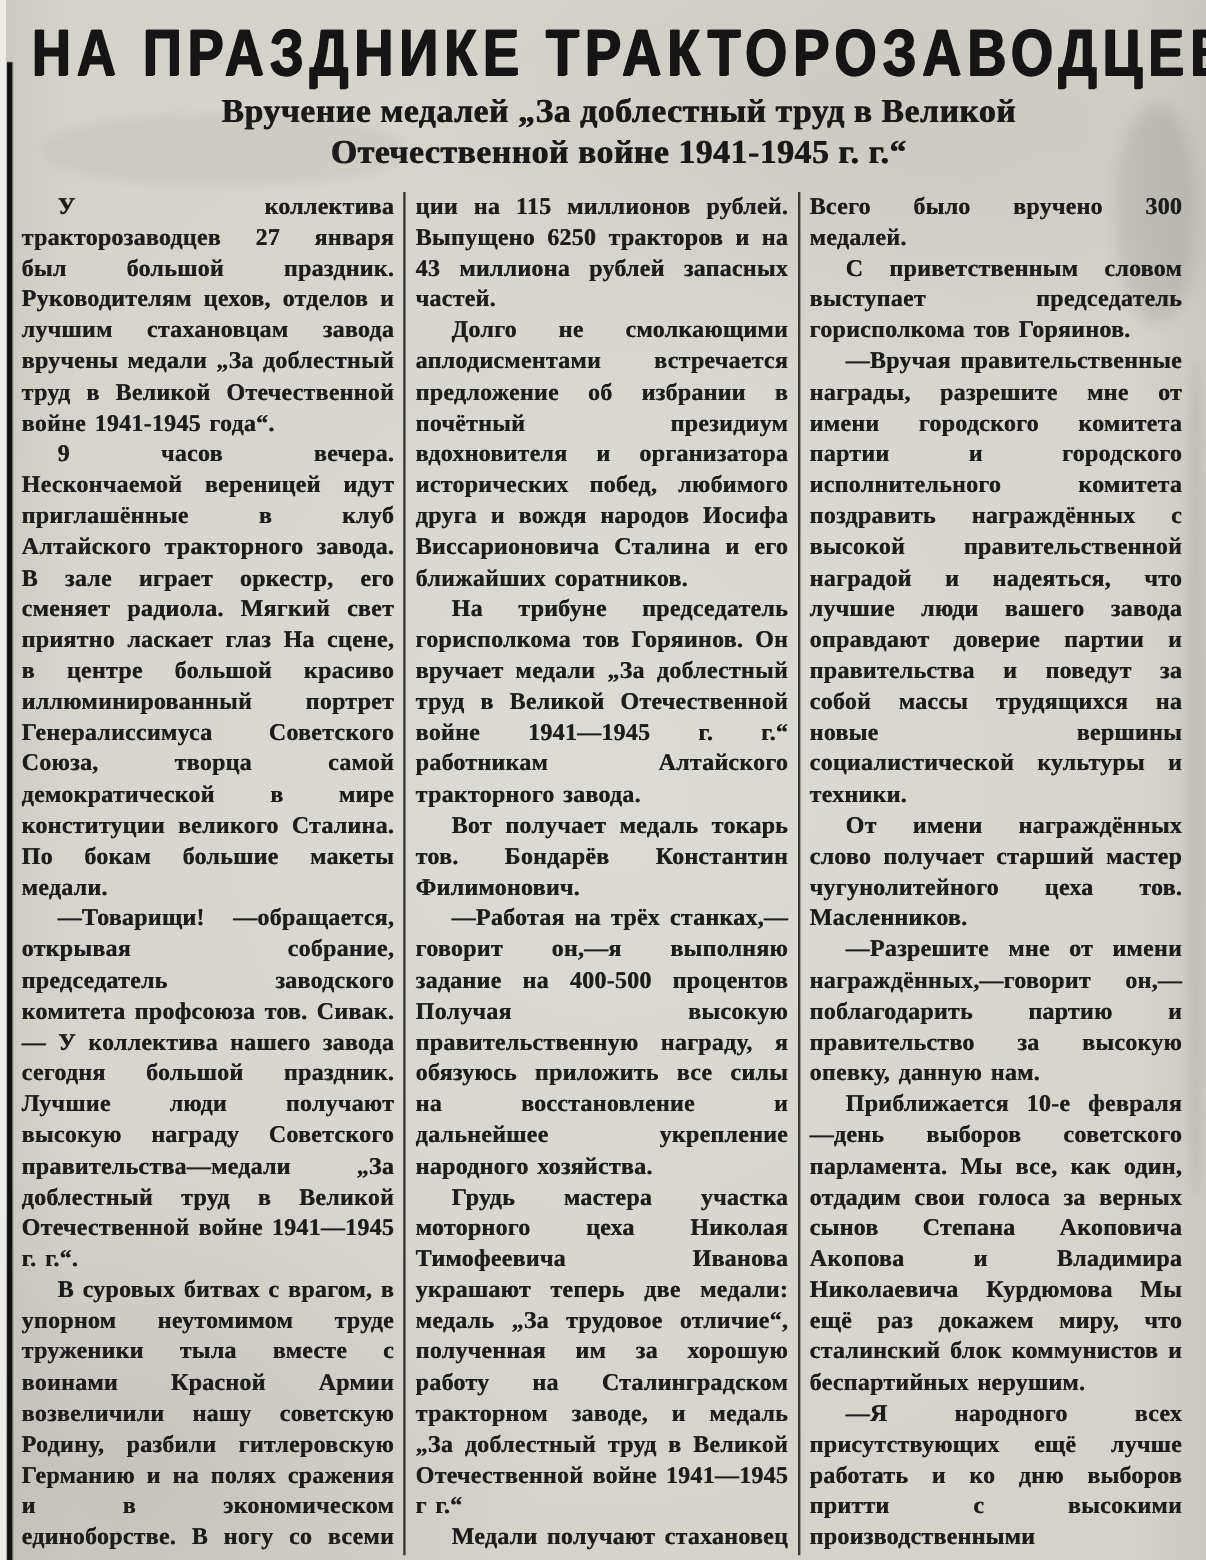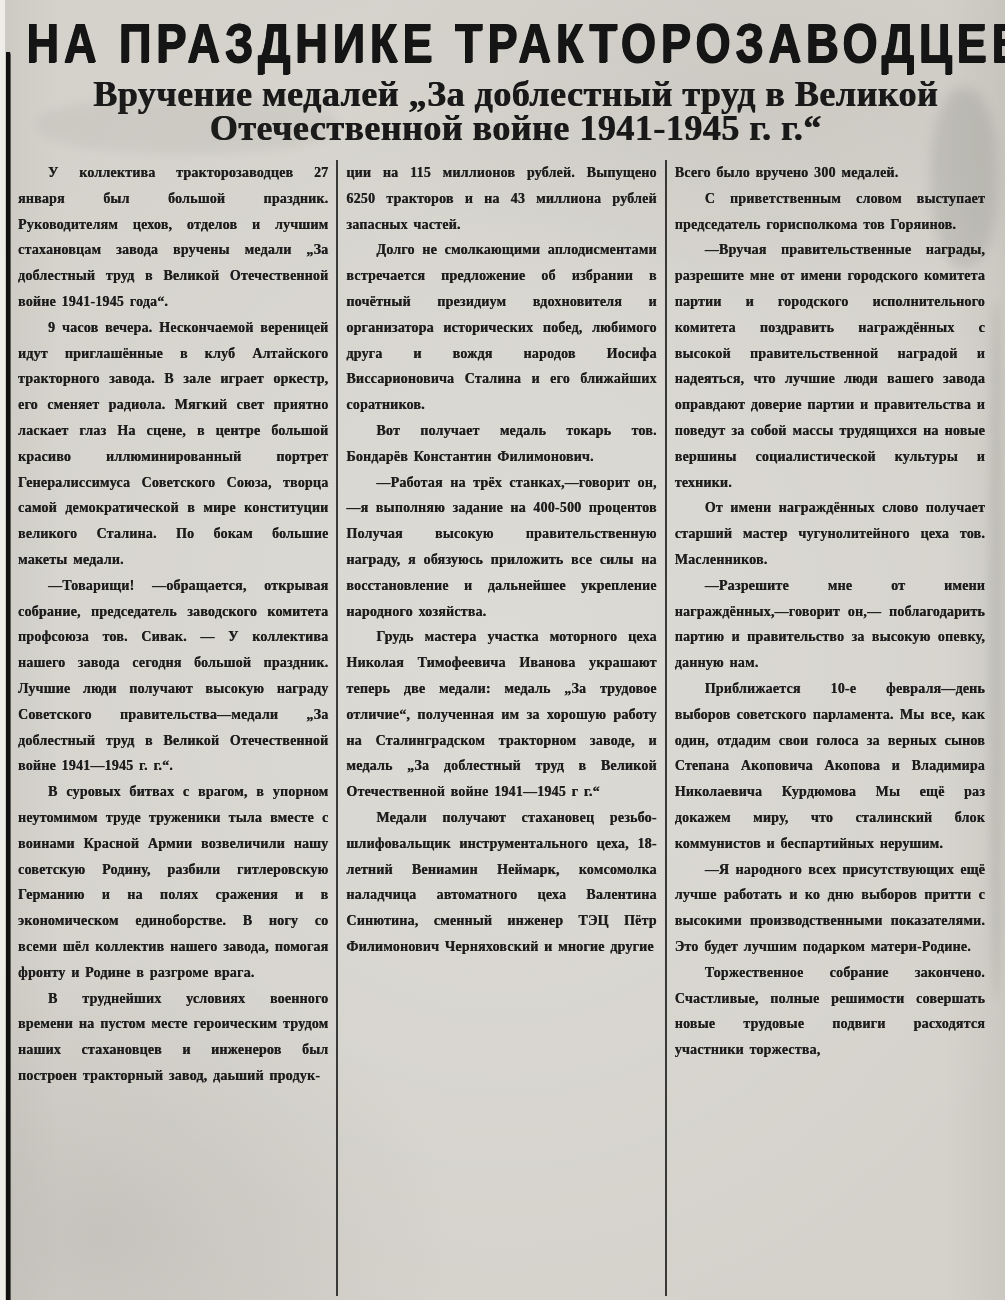--- a/index.html
+++ b/index.html
@@ -36,38 +36,38 @@
     transform:scale(1.0,1.22);
     transform-origin:center top;
     text-shadow:1.3px 0 0 #141414, 0 0.5px 0 #141414;
     color:#151515;
     white-space:nowrap;
   }
   .subhead{
     margin-top:16px;
     text-align:center;
     font-weight:700;
-    font-size:36px;
+    font-size:28px;
     line-height:34px;
     letter-spacing:0.5px;
     text-shadow:0.7px 0 0 #1a1a1a;
     color:#191919;
   }
 
   .body-cols{
     position:absolute;
     top:160px;left:16px;
     width:976px;height:1136px;
     display:flex;
   }
   .col{
     flex:1 1 0;
     padding:0 7px;
     overflow:hidden;
-    font-size:14px;
+    font-size:20px;
     font-weight:700;
     line-height:25.8px;
     text-align:justify;
     letter-spacing:0.2px;
     word-spacing:2px;
     text-shadow:0.35px 0 0 rgba(25,25,25,0.8);
   }
   .col:first-child{padding-left:2px;}
   .vrule{flex:0 0 2px;width:2px;background:#1d1d1d;opacity:0.85;margin:0 1px;}
   .para{margin:0;text-indent:30px;}
@@ -98,20 +98,21 @@
       <p class="para">—Товарищи! —обращается, открывая собрание, председатель заводского комитета профсоюза тов. Сивак. — У коллектива нашего завода сегодня большой праздник. Лучшие люди получают высокую награду Советского правительства—медали „За доблестный труд в Великой Отечественной войне 1941—1945 г. г.“.</p>
       <p class="para">В суровых битвах с врагом, в упорном неутомимом труде труженики тыла вместе с воинами Красной Армии возвеличили нашу советскую Родину, разбили гитлеровскую Германию и на полях сражения и в экономическом единоборстве. В ногу со всеми шёл коллектив нашего завода, помогая фронту и Родине в разгроме врага.</p>
       <p class="para">В труднейших условиях военного времени на пустом месте героическим трудом наших стахановцев и инженеров был построен тракторный завод, даьший продук-</p>
     </div>
 
     <div class="vrule"></div>
 
     <div class="col">
       <p class="para no-indent">ции на 115 миллионов рублей. Выпущено 6250 тракторов и на 43 миллиона рублей запасных частей.</p>
       <p class="para">Долго не смолкающими аплодисментами встречается предложение об избрании в почётный президиум вдохновителя и организатора исторических побед, любимого друга и вождя народов Иосифа Виссарионовича Сталина и его ближайших соратников.</p>
+      <p class="para">На трибуне председатель горисполкома тов Горяинов. Он вручает медали „За доблестный труд в Великой Отечественной войне 1941—1945 г. г.“ работникам Алтайского тракторного завода.</p>
       <p class="para">Вот получает медаль токарь тов. Бондарёв Константин Филимонович.</p>
       <p class="para">—Работая на трёх станках,—говорит он,—я выполняю задание на 400-500 процентов Получая высокую правительственную награду, я обязуюсь приложить все силы на восстановление и дальнейшее укрепление народного хозяйства.</p>
       <p class="para">Грудь мастера участка моторного цеха Николая Тимофеевича Иванова украшают теперь две медали: медаль „За трудовое отличие“, полученная им за хорошую работу на Сталинградском тракторном заводе, и медаль „За доблестный труд в Великой Отечественной войне 1941—1945 г г.“</p>
       <p class="para">Медали получают стахановец резьбо-шлифовальщик инструментального цеха, 18-летний Вениамин Неймарк, комсомолка наладчица автоматного цеха Валентина Синютина, сменный инженер ТЭЦ Пётр Филимонович Черняховский и многие другие</p>
     </div>
 
     <div class="vrule"></div>
 
     <div class="col">
       <p class="para no-indent">Всего было вручено 300 медалей.</p>

